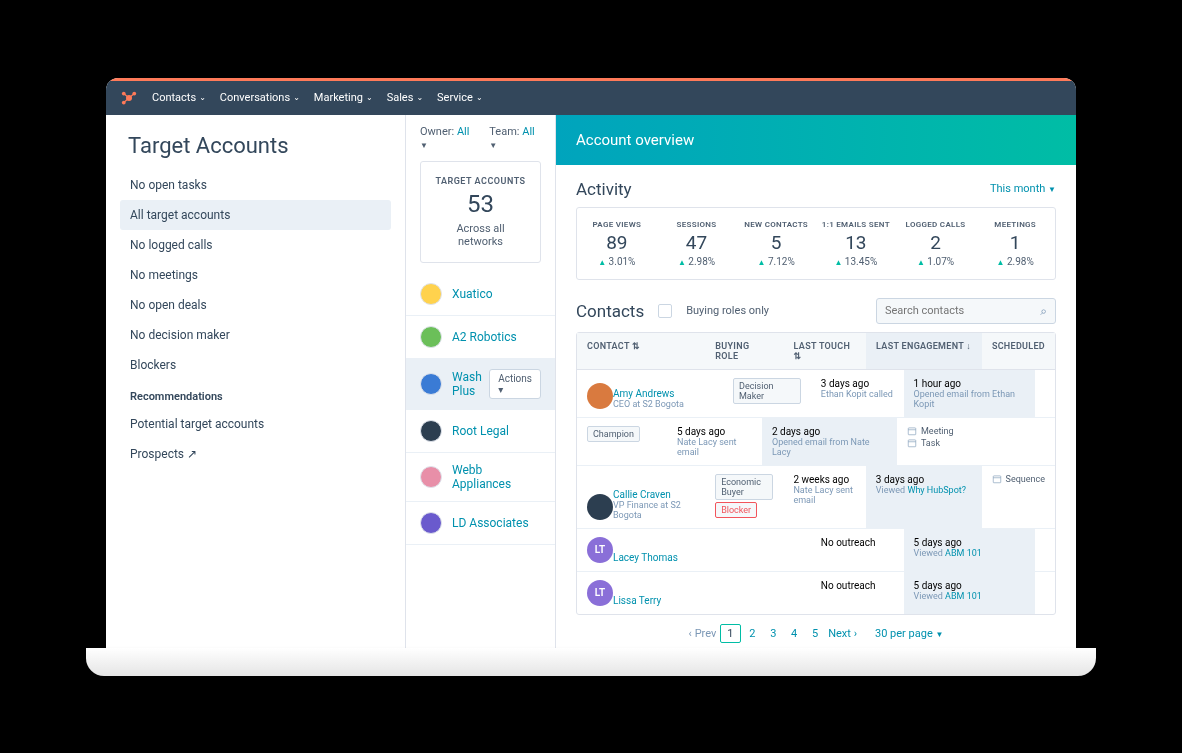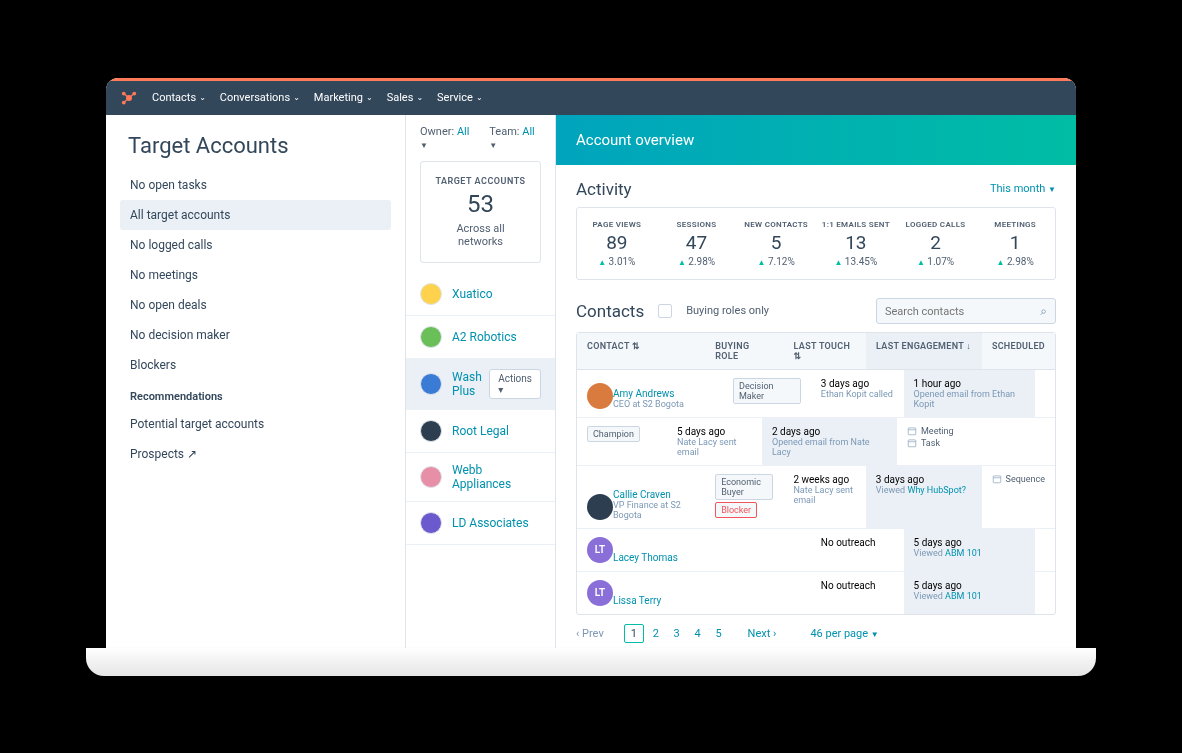--- a/index.html
+++ b/index.html
@@ -38,21 +38,21 @@
 .sec-link{font-size:11px;color:#0091ae;cursor:pointer}
 .kpis{display:flex;border:1px solid #dfe3eb;border-radius:3px;margin-bottom:18px}
 .kpi{flex:1;text-align:center;padding:12px 4px}
 .kpi .lbl{font-size:8px;letter-spacing:.3px;color:#516072;font-weight:600}
 .kpi .num{font-size:19px;color:#33475b;padding:2px 0}
 .kpi .pct{font-size:10px;color:#516072}
 .tri{color:#00bda5;font-size:8px}
 .contacts-hdr{display:flex;align-items:center;gap:14px;margin-bottom:8px}
 .chk{width:14px;height:14px;border:1px solid #cbd6e2;border-radius:2px}
 .chk-lbl{font-size:11px;color:#516072}
-.search{margin-left:auto;display:flex;align-items:flex-end;border:1px solid #cbd6e2;border-radius:3px;padding:5px 8px;width:180px;background:#f5f8fa}
+.search{margin-left:auto;display:flex;align-items:center;border:1px solid #cbd6e2;border-radius:3px;padding:5px 8px;width:180px;background:#f5f8fa}
 .search input{flex:1;border:0;background:transparent;font-size:11px;outline:none}
 .search-ico{color:#7c98b6;font-size:12px}
 .table{border:1px solid #dfe3eb;border-radius:3px}
 .thead{display:flex;background:#f5f8fa;border-bottom:1px solid #dfe3eb;font-size:9px;font-weight:600;color:#516072;letter-spacing:.3px}
 .th,.td{padding:8px 10px}
 .col-contact{width:150px}
 .col-role{width:90px}
 .col-touch{width:95px}
 .col-eng{width:135px;background:#eaf0f6}
 .col-sched{flex:1}
@@ -61,21 +61,21 @@
 .avatar{width:26px;height:26px;border-radius:50%;flex-shrink:0;display:flex;align-items:center;justify-content:center;color:#fff;font-size:10px;font-weight:600}
 .c-contact{display:flex;align-items:flex-end;width:150px;padding:8px 10px}
 .c-name{color:#0091ae}
 .c-sub{color:#7c98b6;font-size:9px}
 .tag{display:inline-block;border:1px solid #cbd6e2;padding:2px 5px;border-radius:2px;font-size:9px;color:#516072;background:#f5f8fa;margin-bottom:2px}
 .tag.blocker{border-color:#f2545b;color:#f2545b}
 .muted{color:#7c98b6;font-size:9px}
 .link{color:#0091ae}
 .sched-item{display:flex;align-items:center;gap:4px;font-size:9px;color:#516072;margin-bottom:2px}
 .sched-ico{width:10px;height:10px;color:#7c98b6}
-.pager{display:flex;align-items:center;gap:20px;padding:12px 0;font-size:11px;color:#0091ae}
+.pager{display:flex;align-items:center;justify-content:center;gap:4px;padding:12px 0;font-size:11px;color:#0091ae}
 .pager .pg{padding:2px 6px;cursor:pointer}
 .pager .pg.cur{border:1px solid #00bda5;border-radius:2px;color:#33475b}
 .pager .nav{color:#7c98b6}
 .per-page{margin-left:14px}
 .base{height:28px;background:linear-gradient(#fff,#e5e5e5);border-radius:0 0 18px 18px;box-shadow:0 2px 4px rgba(0,0,0,.1);position:relative;width:1010px;margin:0 auto}
 .laptop-wrap{display:flex;flex-direction:column;align-items:center}
 </style>
 </head>
 <body>
 
@@ -315,21 +315,21 @@
                       <div class="muted">Viewed <span class="link">ABM 101</span></div>
                     </div>
     <div class="td col-sched"></div>
   </div>
                 </div>
       </div>
       <div class="pager">
         <span class="nav">‹ <span>Prev</span></span>
         <span id="pages"><span class="pg cur">1</span> <span class="pg">2</span> <span class="pg">3</span> <span class="pg">4</span> <span class="pg">5</span></span>
         <span><span>Next</span> ›</span>
-        <span class="per-page"><span>46 per page</span> <span class="chev">▼</span></span>
+        <span class="per-page"><span>30 per page</span> <span class="chev">▼</span></span>
       </div>
     </div>
   </div>
 </div>
 </div>
 </div>
 <div class="base"></div>
 </div>
 
 </body></html>

